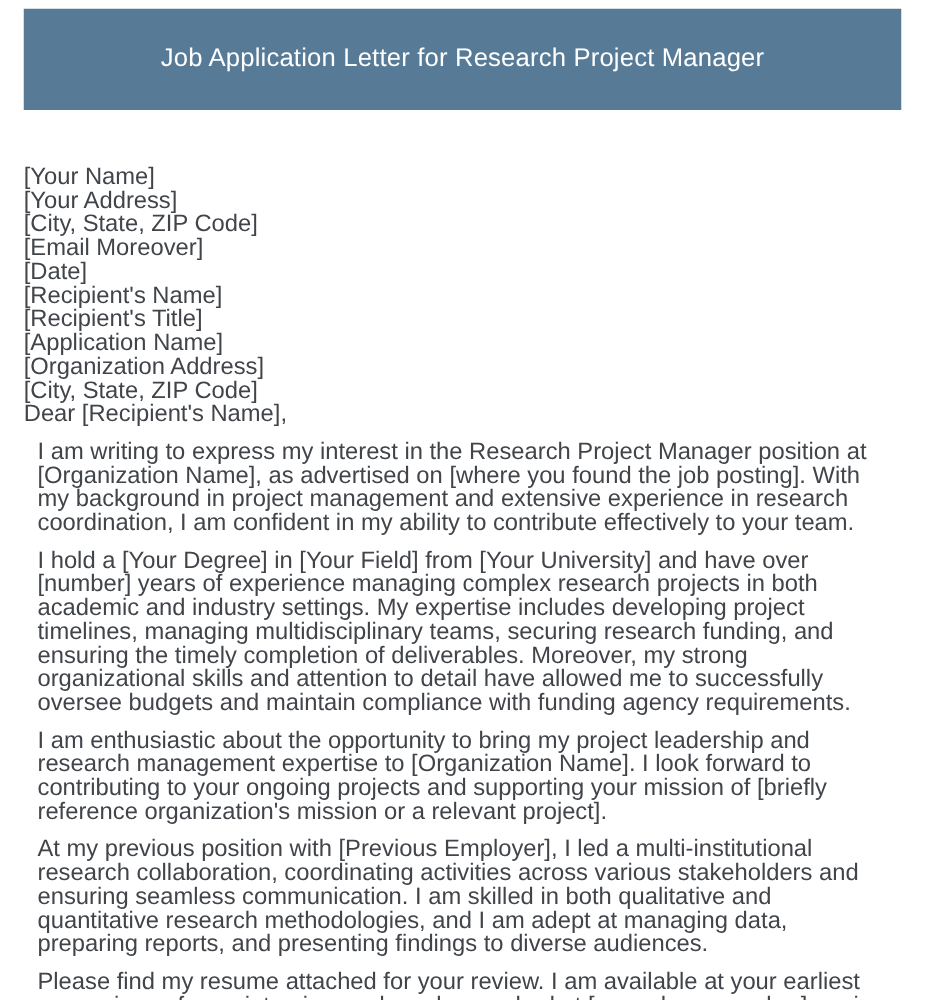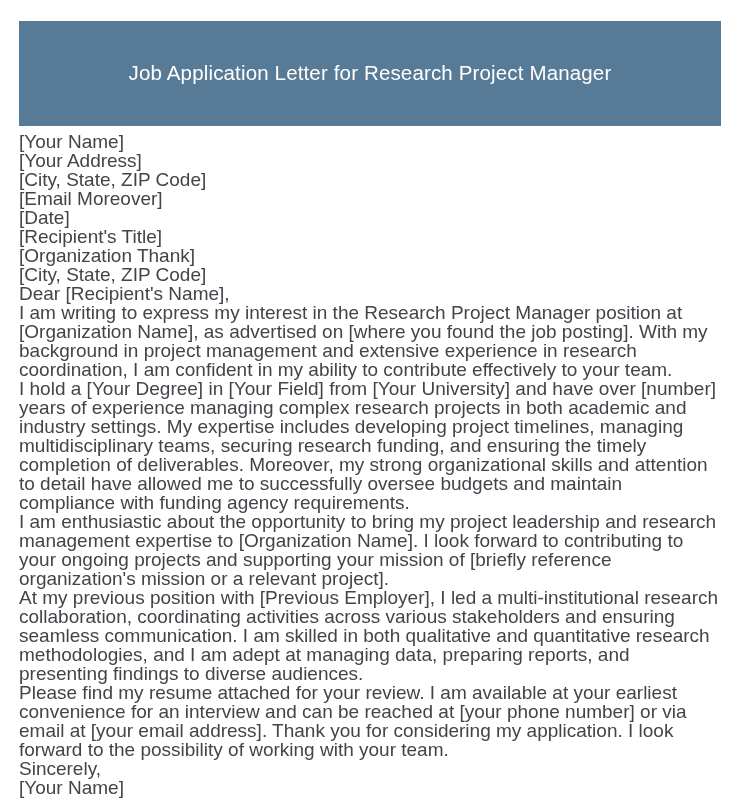--- a/index.html
+++ b/index.html
@@ -16,23 +16,23 @@
   .page {
     position: relative;
     width: 740px;
     height: 800px;
     background: #ffffff;
     box-sizing: border-box;
   }
   .doc-header {
     position: absolute;
     left: 19px;
-    top: 21px;
+    top: 7px;
     width: 702px;
-    height: 105px;
+    height: 81px;
     background: #577b96;
     display: flex;
     align-items: center;
     justify-content: center;
     box-sizing: border-box;
   }
   .doc-title {
     color: #ffffff;
     font-size: 20.5px;
     font-weight: normal;
@@ -49,43 +49,45 @@
     color: #41454a;
     font-size: 19px;
     line-height: 19px;
     text-align: left;
   }
   .letter-line {
     margin: 0;
     padding: 0;
   }
   .letter-para {
-    margin: 0;
+    margin: 11px;
     padding: 0;
   }
 </style>
 </head>
 <body>
 
 <div class="page">
 
   <div class="doc-header">
     <div class="doc-title">Job Application Letter for Research Project Manager</div>
   </div>
 
   <div class="letter-body">
 
     <div class="letter-line">[Your Name]</div>
     <div class="letter-line">[Your Address]</div>
     <div class="letter-line">[City, State, ZIP Code]</div>
     <div class="letter-line">[Email Moreover]</div>
     <div class="letter-line">[Date]</div>
 
+    <div class="letter-line">[Recipient's Name]</div>
     <div class="letter-line">[Recipient's Title]</div>
-    <div class="letter-line">[Organization Thank]</div>
+    <div class="letter-line">[Application Name]</div>
+    <div class="letter-line">[Organization Address]</div>
     <div class="letter-line">[City, State, ZIP Code]</div>
 
     <div class="letter-line">Dear [Recipient's Name],</div>
 
     <p class="letter-para">I am writing to express my interest in the Research Project Manager position at [Organization Name], as advertised on [where you found the job posting]. With my background in project management and extensive experience in research coordination, I am confident in my ability to contribute effectively to your team.</p>
     <p class="letter-para">I hold a [Your Degree] in [Your Field] from [Your University] and have over [number] years of experience managing complex research projects in both academic and industry settings. My expertise includes developing project timelines, managing multidisciplinary teams, securing research funding, and ensuring the timely completion of deliverables. Moreover, my strong organizational skills and attention to detail have allowed me to successfully oversee budgets and maintain compliance with funding agency requirements.</p>
     <p class="letter-para">I am enthusiastic about the opportunity to bring my project leadership and research management expertise to [Organization Name]. I look forward to contributing to your ongoing projects and supporting your mission of [briefly reference organization's mission or a relevant project].</p>
     <p class="letter-para">At my previous position with [Previous Employer], I led a multi-institutional research collaboration, coordinating activities across various stakeholders and ensuring seamless communication. I am skilled in both qualitative and quantitative research methodologies, and I am adept at managing data, preparing reports, and presenting findings to diverse audiences.</p>
     <p class="letter-para">Please find my resume attached for your review. I am available at your earliest convenience for an interview and can be reached at [your phone number] or via email at [your email address]. Thank you for considering my application. I look forward to the possibility of working with your team.</p>
 

